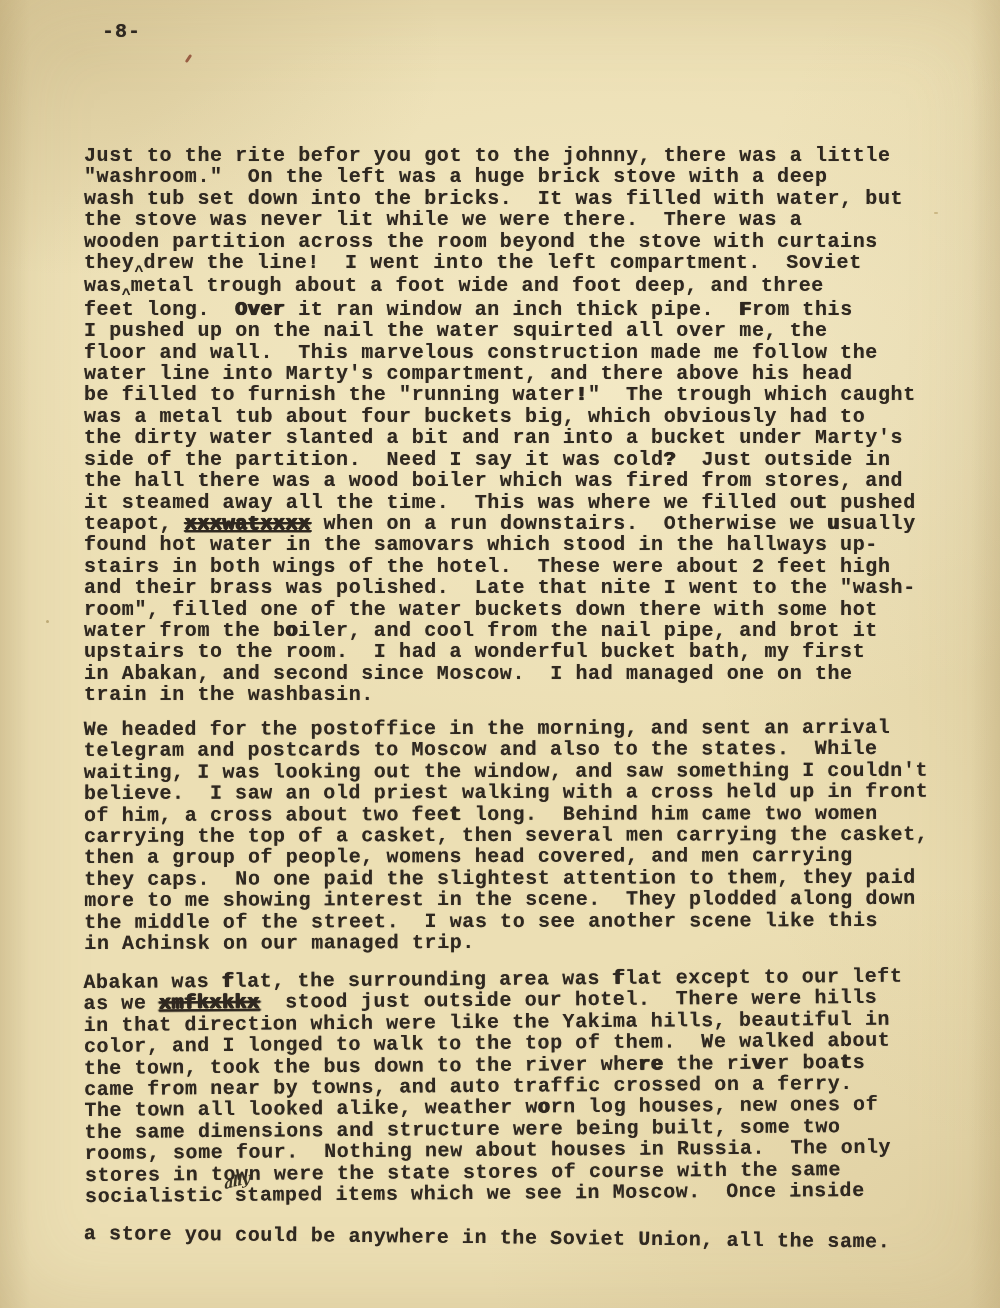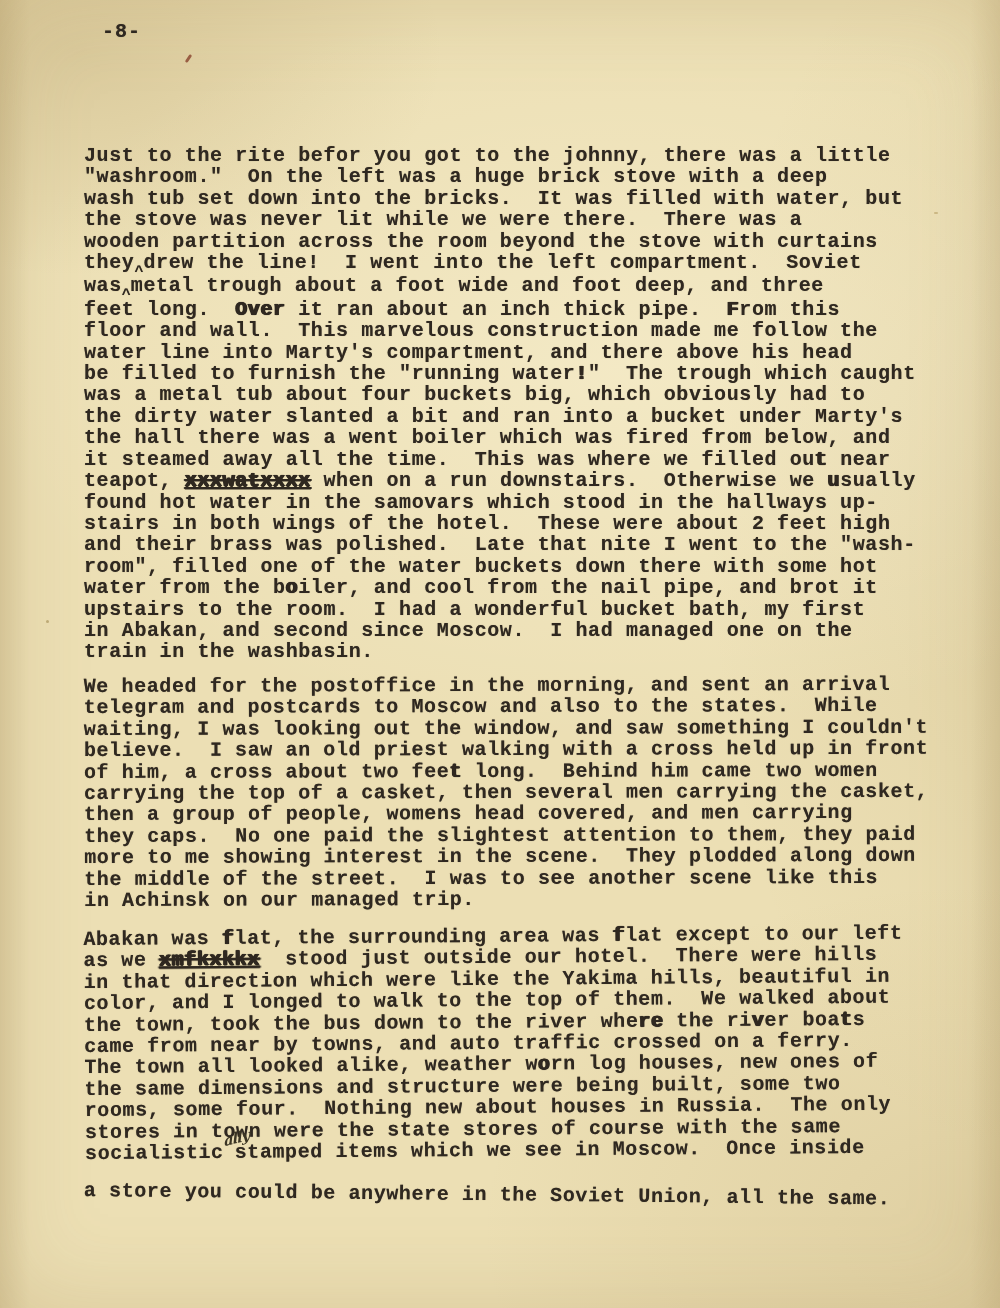--- a/index.html
+++ b/index.html
@@ -70,28 +70,30 @@
   <div class="speck speck-b2"></div>
   <div class="doc">
       <div class="paragraph">
         <div class="line"><span>Just to the rite befor you got to the johnny, there was a little</span></div>
         <div class="line"><span>"washroom."  On the left was a huge brick stove with a deep</span></div>
         <div class="line"><span>wash tub set down into the bricks.  It was filled with water, but</span></div>
         <div class="line"><span>the stove was never lit while we were there.  There was a</span></div>
         <div class="line"><span>wooden partition across the room beyond the stove with curtains</span></div>
         <div class="line"><span>they</span><span class="caret">^</span><span>drew the line!  I went into the left compartment.  Soviet</span></div>
         <div class="line"><span>was</span><span class="caret">^</span><span>metal trough about a foot wide and foot deep, and three</span></div>
-        <div class="line"><span>feet long.  </span><span class="ot">Over</span><span> it ran about an inch thick pipe.  </span><span class="ot">F</span><span>rom this</span></div>
+        <div class="line"><span>feet long.  </span><span class="ot">Over</span><span> it ran window an inch thick pipe.  </span><span class="ot">F</span><span>rom this</span></div>
+        <div class="line"><span>I pushed up on the nail the water squirted all over me, the</span></div>
         <div class="line"><span>floor and wall.  This marvelous construction made me follow the</span></div>
         <div class="line"><span>water line into Marty's compartment, and there above his head</span></div>
         <div class="line"><span>be filled to furnish the "running water</span><span class="ot">!</span><span>"  The trough which caught</span></div>
         <div class="line"><span>was a metal tub about four buckets big, which obviously had to</span></div>
         <div class="line"><span>the dirty water slanted a bit and ran into a bucket under Marty's</span></div>
-        <div class="line"><span>the hall there was a went boiler which was fired from below, and</span></div>
-        <div class="line"><span>it steamed away all the time.  This was where we filled ou</span><span class="ot">t</span><span> near</span></div>
+        <div class="line"><span>side of the partition.  Need I say it was cold</span><span class="ot">?</span><span>  Just outside in</span></div>
+        <div class="line"><span>the hall there was a wood boiler which was fired from stores, and</span></div>
+        <div class="line"><span>it steamed away all the time.  This was where we filled ou</span><span class="ot">t</span><span> pushed</span></div>
         <div class="line"><span>teapot, </span><span class="strike">xxxwatxxxx</span><span> when on a run downstairs.  Otherwise we </span><span class="ot">u</span><span>sually</span></div>
         <div class="line"><span>found hot water in the samovars which stood in the hallways up-</span></div>
         <div class="line"><span>stairs in both wings of the hotel.  These were about 2 feet high</span></div>
         <div class="line"><span>and their brass was polished.  Late that nite I went to the "wash-</span></div>
         <div class="line"><span>room", filled one of the water buckets down there with some hot</span></div>
         <div class="line"><span>water from the b</span><span class="ot">o</span><span>iler, and cool from the nail pipe, and brot it</span></div>
         <div class="line"><span>upstairs to the room.  I had a wonderful bucket bath, my first</span></div>
         <div class="line"><span>in Abakan, and second since Moscow.  I had managed one on the</span></div>
         <div class="line"><span>train in the washbasin.</span></div>
       </div>

